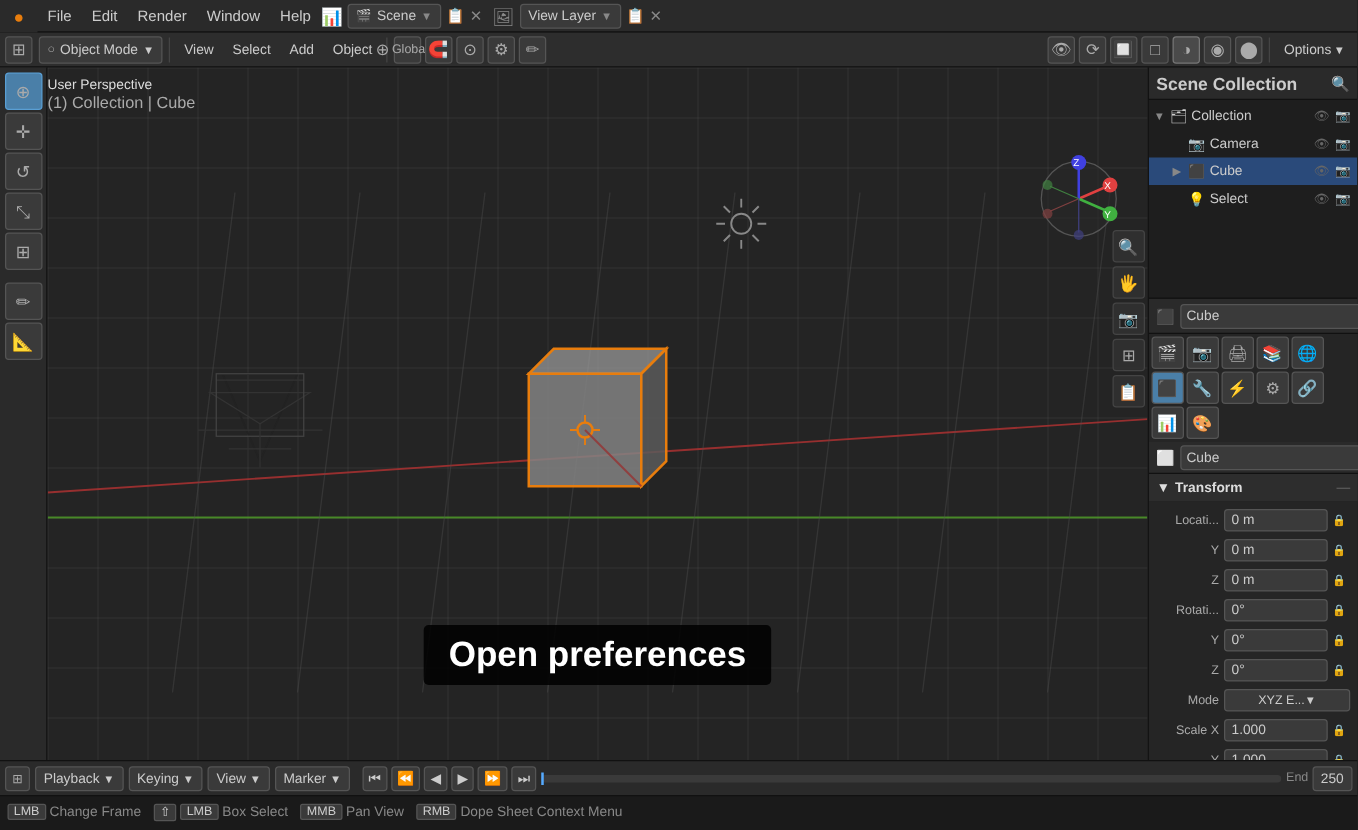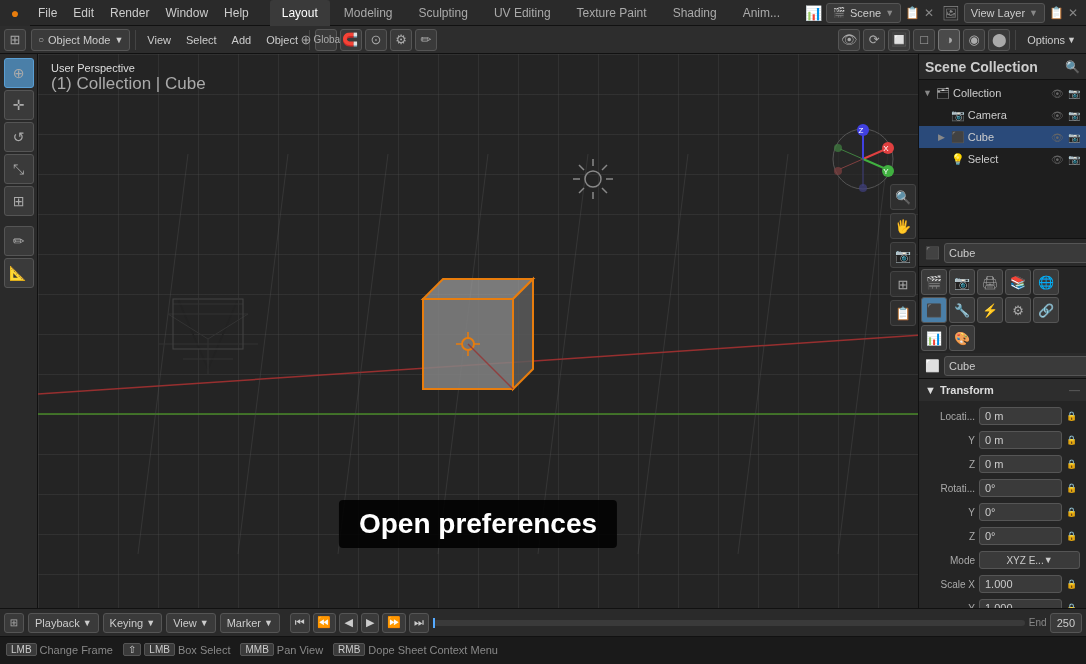--- a/index.html
+++ b/index.html
@@ -132,21 +132,21 @@
       inset: 0;
       background-image:
         linear-gradient(rgba(80,80,80,0.3) 1px, transparent 1px),
         linear-gradient(90deg, rgba(80,80,80,0.3) 1px, transparent 1px);
       background-size: 40px 40px;
     }
 
     .viewport-info {
       position: absolute;
       top: 8px;
-      left: 13px;
+      left: 0;
       color: #ccc;
       font-size: 11px;
     }
 
     
     .gizmo {
       position: absolute;
       top: 70px;
       right: 20px;
       width: 70px;
@@ -493,29 +493,20 @@
 <body>
 
 <div id="top-menu">
   <div class="blender-logo">●</div>
   <div class="menu-item">File</div>
   <div class="menu-item">Edit</div>
   <div class="menu-item">Render</div>
   <div class="menu-item">Window</div>
   <div class="menu-item">Help</div>
 
-  <div class="workspace-tabs">
-    <div class="workspace-tab active">Layout</div>
-    <div class="workspace-tab">Modeling</div>
-    <div class="workspace-tab">Sculpting</div>
-    <div class="workspace-tab">UV Editing</div>
-    <div class="workspace-tab">Texture Paint</div>
-    <div class="workspace-tab">Shading</div>
-    <div class="workspace-tab">Anim...</div>
-  </div>
 
   <div class="top-right">
     <span style="font-size:14px;color:#888;cursor:pointer">📊</span>
     <div class="scene-box">
       <span style="font-size:10px;color:#aaa">🎬</span>
       <span>Scene</span>
       <span style="font-size:9px;color:#888">▼</span>
     </div>
     <span style="cursor:pointer;color:#888">📋</span>
     <span style="cursor:pointer;color:#888">✕</span>
@@ -639,21 +630,21 @@
         <line x1="38" y1="25" x2="45" y2="25" stroke="#888" stroke-width="1.5"></line>
         <line x1="11" y1="11" x2="16" y2="16" stroke="#888" stroke-width="1.5"></line>
         <line x1="34" y1="34" x2="39" y2="39" stroke="#888" stroke-width="1.5"></line>
         <line x1="11" y1="39" x2="16" y2="34" stroke="#888" stroke-width="1.5"></line>
         <line x1="34" y1="16" x2="39" y2="11" stroke="#888" stroke-width="1.5"></line>
       </svg>
     </div>
 
     <div class="viewport-info">
       <div style="font-size:11px;color:#ddd">User Perspective</div>
-      <div style="font-size:17px;color:#aaa">(1) Collection | Cube</div>
+      <div style="font-size:13px;color:#aaa">(1) Collection | Cube</div>
     </div>
 
     <div class="gizmo">
       <svg width="70" height="70">
 
         <circle cx="35" cy="35" r="30" fill="rgba(40,40,40,0.6)" stroke="#555" stroke-width="1"></circle>
 
         <line x1="35" y1="35" x2="58" y2="25" stroke="#e04040" stroke-width="2"></line>
         <circle cx="60" cy="24" r="6" fill="#e04040"></circle>
         <text x="58" y="27" font-size="8" fill="white" text-anchor="middle">X</text>

